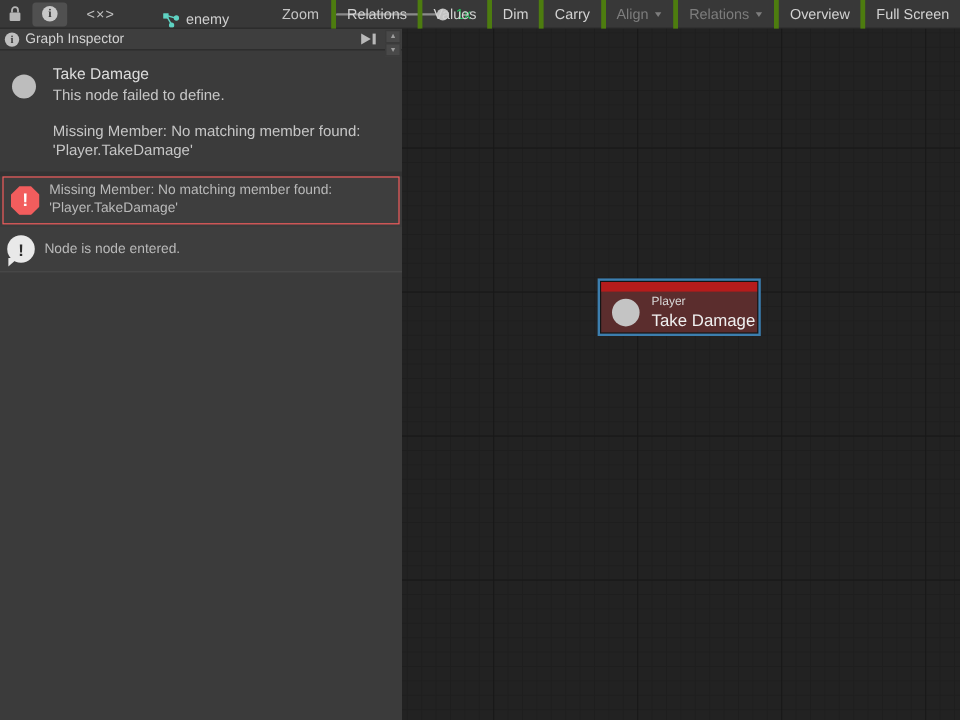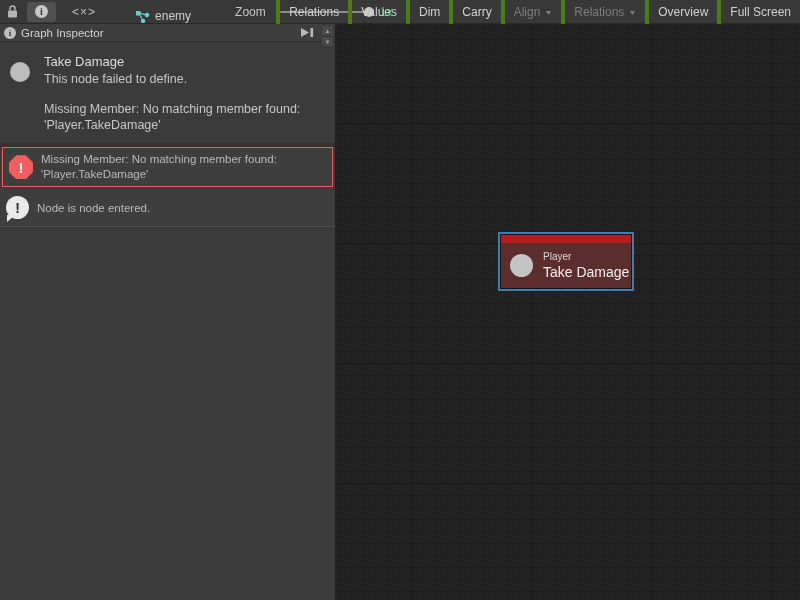--- a/index.html
+++ b/index.html
@@ -126,21 +126,21 @@
     background-color:#222222;
     background-image:
       linear-gradient(to right, #171717 1px, transparent 1px),
       linear-gradient(to bottom, #171717 1px, transparent 1px),
       linear-gradient(to right, #1e1e1e 1px, transparent 1px),
       linear-gradient(to bottom, #1e1e1e 1px, transparent 1px);
     background-size:120px 120px, 120px 120px, 12px 12px, 12px 12px;
     background-position:76px 0, 0 99px, 4px 0, 0 3px;
   }
   .node {
-    position:absolute; left:163px; top:208px; width:136px; height:59px;
+    position:absolute; left:163px; top:208px; width:136px; height:48px;
     border:2px solid #3d7eae; background:#151515; padding:1px;
   }
   .node-inner { width:100%; height:100%; background:#5b2d2d; display:flex; flex-direction:column; }
   .node-strip { height:8px; background:#b61c1c; flex:0 0 8px; }
   .node-body { flex:1; display:flex; align-items:center; padding-left:9px; gap:10px; }
   .node-circle { width:23px; height:23px; border-radius:50%; background:#c4c4c4; flex:0 0 23px; }
   .node-type { font-size:10px; color:#d8d8d8; margin-bottom:2px; }
   .node-title { font-size:14px; color:#f0f0f0; }
 
   svg { shape-rendering:geometricPrecision; }

